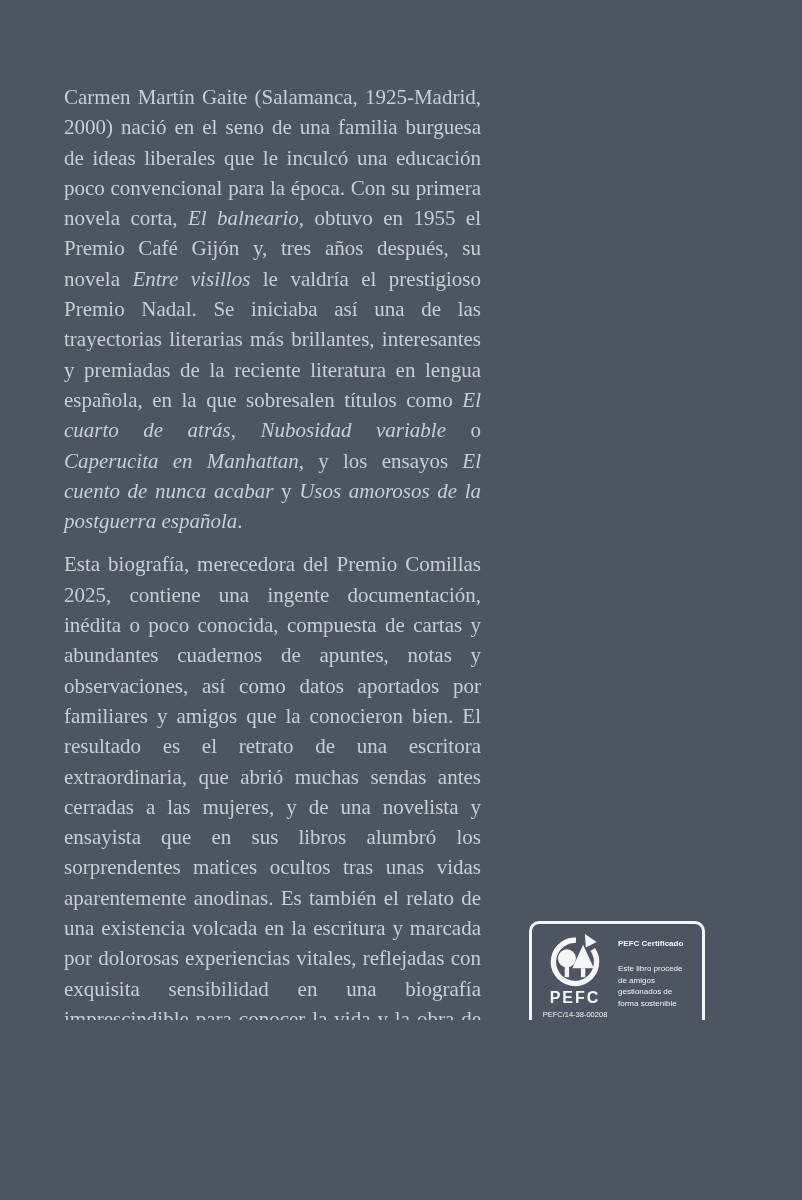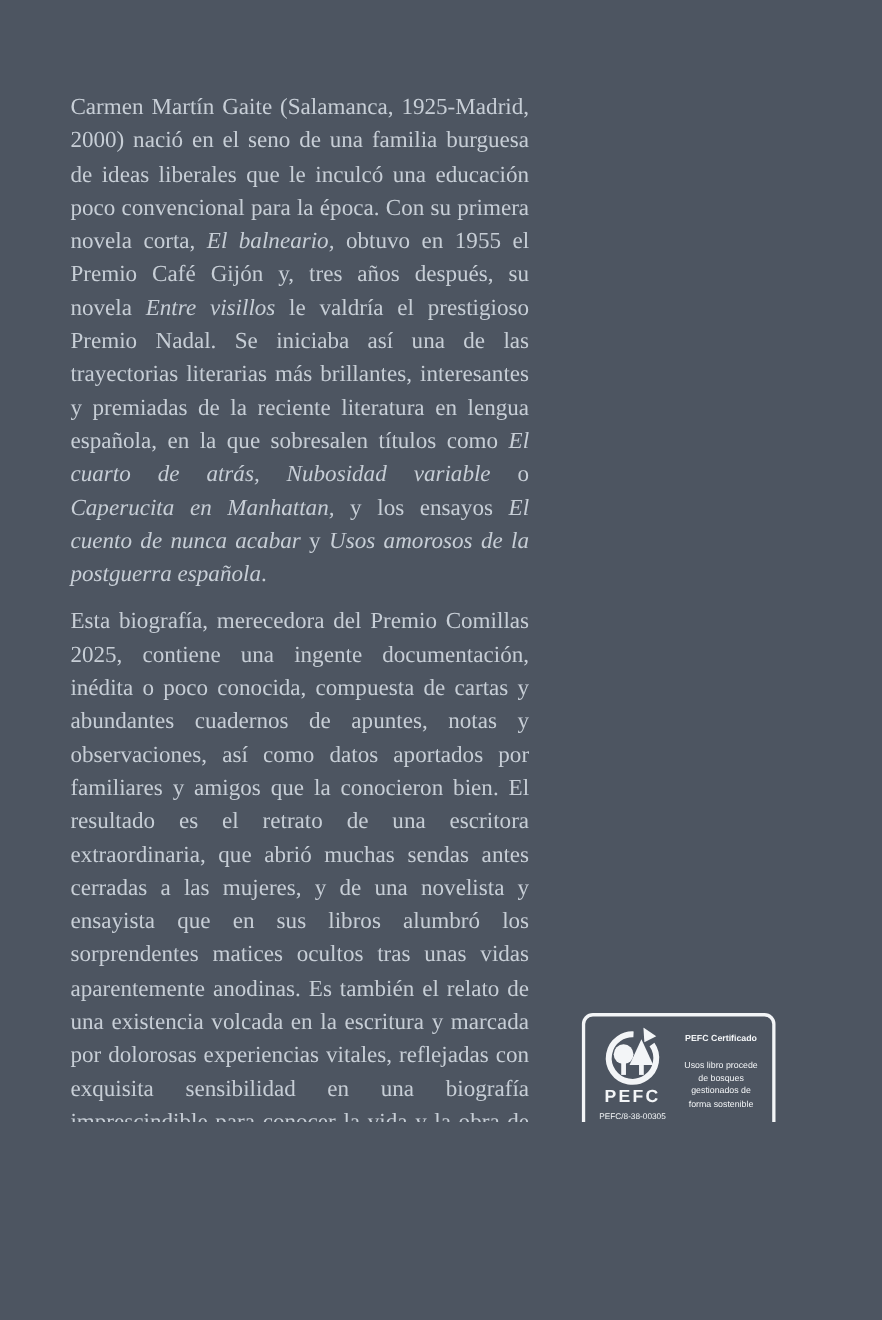--- a/index.html
+++ b/index.html
@@ -24,21 +24,21 @@
     display:flex;color:#f3f5f7;
     font-family:"Liberation Sans",sans-serif;
   }
   .pefc-left{
     width:86px;display:flex;flex-direction:column;align-items:center;
     padding-top:10px;box-sizing:border-box;
   }
   .pefc-logo{width:54px;height:54px;display:block;}
   .pefc-wordmark{font-weight:bold;font-size:16px;letter-spacing:2px;line-height:1;margin-top:2px;}
   .pefc-code{font-size:7.5px;margin-top:4px;white-space:nowrap;}
-  .pefc-right{flex:1;padding:15px 9px 0 0;display:flex;flex-direction:column;text-align:center;}
+  .pefc-right{flex:1;padding:15px 9px 0 0;display:flex;flex-direction:column;}
   .pefc-heading{font-size:8px;font-weight:bold;margin-bottom:15px;}
   .pefc-desc{font-size:8px;line-height:11.5px;margin-bottom:13px;}
   .pefc-url{font-size:8px;font-weight:bold;}
 
   
   .barcode-box{
     position:absolute;left:524px;top:1044px;width:178px;height:100px;
     background:#f2f2f0;display:flex;flex-direction:column;align-items:center;
     box-sizing:border-box;
   }
@@ -77,25 +77,25 @@
     <div class="pefc-left">
       <svg class="pefc-logo" viewBox="0 0 60 60" xmlns="http://www.w3.org/2000/svg" aria-hidden="true">
         <circle cx="30" cy="31" r="24" fill="none" stroke="#f3f5f7" stroke-width="6" stroke-dasharray="128 23" transform="rotate(-35 30 31)"></circle>
         <polygon points="41,0 54,9 42,15" fill="#f3f5f7"></polygon>
         <circle cx="21" cy="27" r="10" fill="#f3f5f7"></circle>
         <rect x="18.6" y="34" width="4.8" height="14" fill="#f3f5f7"></rect>
         <polygon points="39,12 51,38 27,38" fill="#f3f5f7"></polygon>
         <rect x="36.6" y="38" width="4.8" height="10" fill="#f3f5f7"></rect>
       </svg>
       <div class="pefc-wordmark">PEFC</div>
-      <div class="pefc-code">PEFC/8-38-00305</div>
+      <div class="pefc-code">PEFC/14-38-00208</div>
     </div>
     <div class="pefc-right">
       <div class="pefc-heading">PEFC Certificado</div>
-      <div class="pefc-desc">Usos libro procede de bosques gestionados de forma sostenible</div>
+      <div class="pefc-desc">Este libro procede de amigos gestionados de forma sostenible</div>
       <div class="pefc-url">www.forma.es</div>
     </div>
   </div>
 
   <div class="barcode-box">
     <div class="barcode-top">10364306</div>
     <div class="bars">
         <div class="bar" style="width: 1.5px; height: 64px;"></div>
         <div class="space" style="width: 1.5px; height: 64px;"></div>
         <div class="bar" style="width: 1.5px; height: 64px;"></div>

